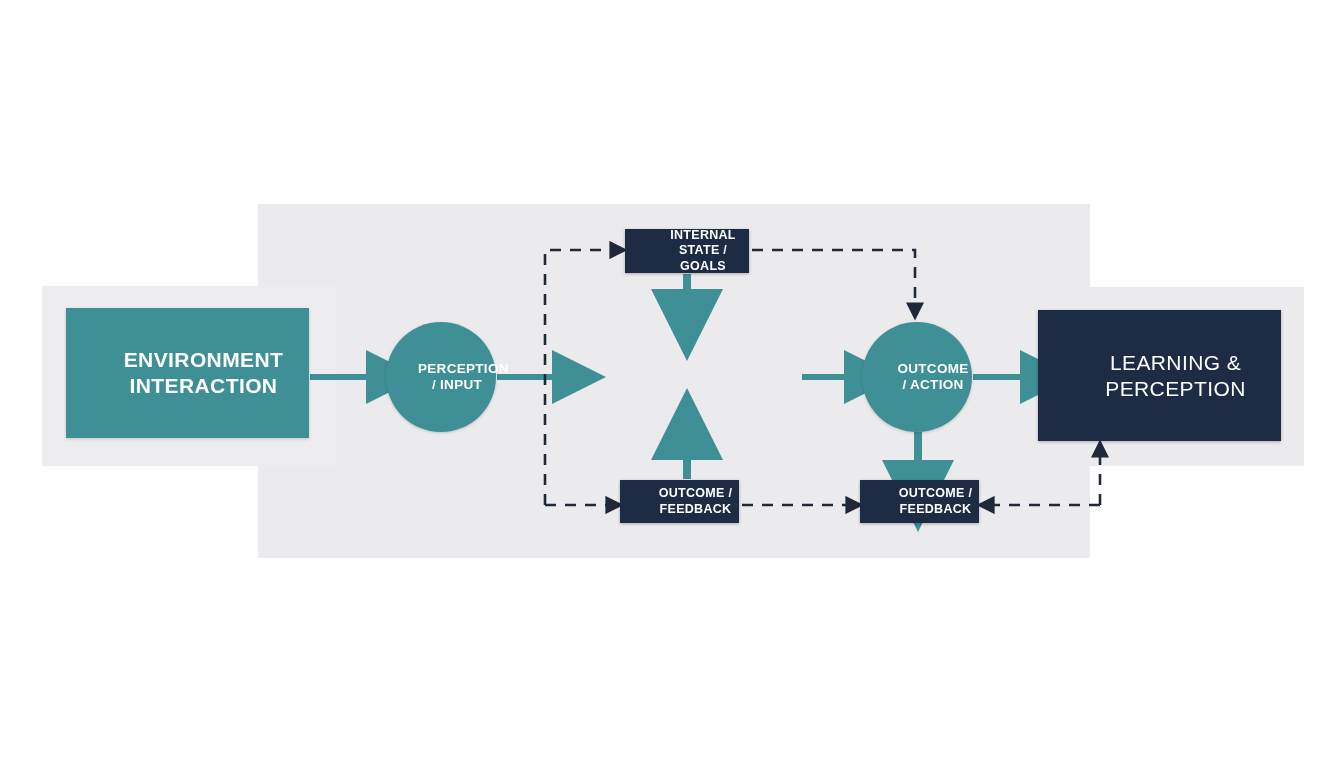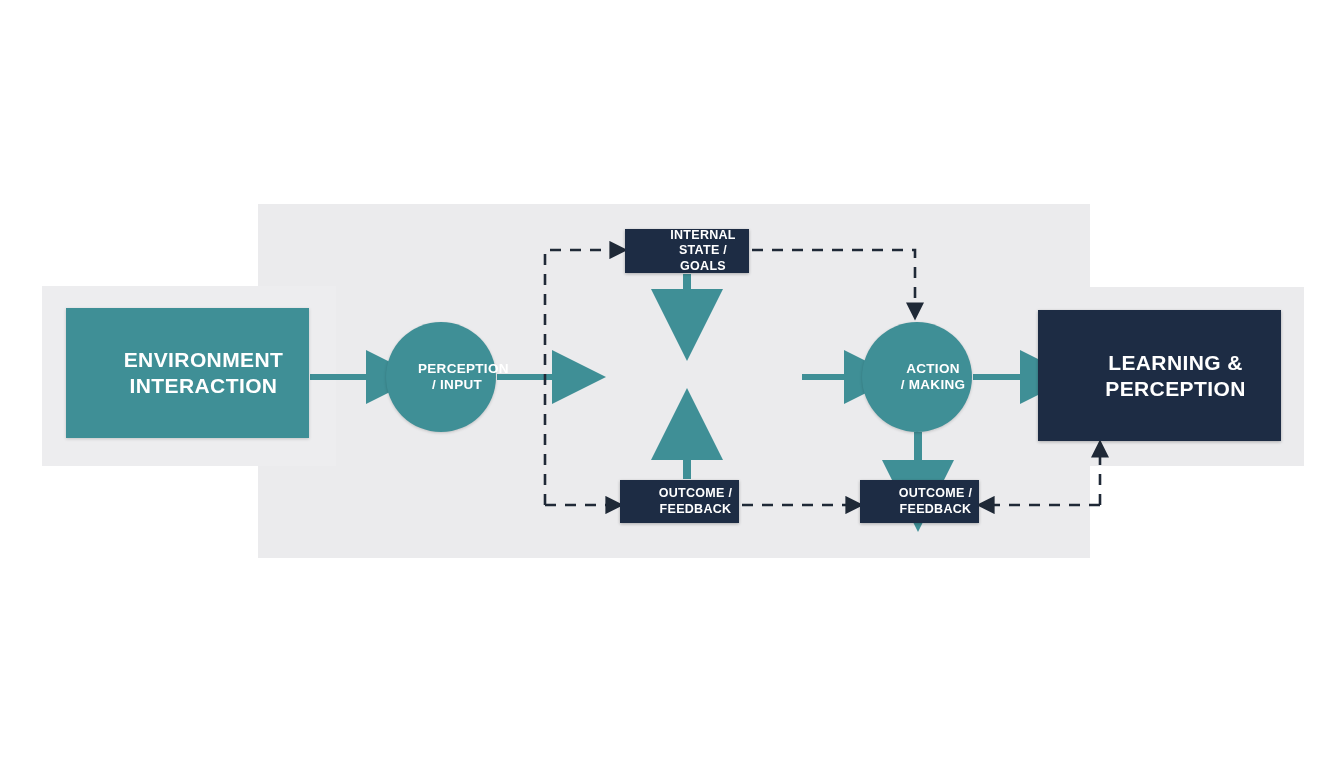--- a/index.html
+++ b/index.html
@@ -79,21 +79,21 @@
   #node-decision {
     left: 572px; top: 309px; width: 229px; height: 130px;
     font-size: 21px; font-weight: 700; letter-spacing: 0.4px;
   }
   #node-action {
     left: 862px; top: 322px; width: 110px; height: 110px;
     font-size: 13.5px; font-weight: 700; letter-spacing: 0.3px;
   }
   #node-learning {
     left: 1038px; top: 310px; width: 243px; height: 131px;
-    font-size: 21px; font-weight: 700; letter-spacing: 0.4px;
+    font-size: 21px; font-weight: 400; letter-spacing: 0.4px;
   }
   #node-feedback-left {
     left: 620px; top: 480px; width: 119px; height: 43px;
     font-size: 12.5px; font-weight: 700; letter-spacing: 0.3px;
   }
   #node-feedback-right {
     left: 860px; top: 480px; width: 119px; height: 43px;
     font-size: 12.5px; font-weight: 700; letter-spacing: 0.3px;
   }
 </style>
@@ -186,22 +186,22 @@
   <div class="node box-navy" id="node-internal-state">
     <span class="lbl">
       <span>INTERNAL</span><br>
       <span>STATE / GOALS</span>
     </span>
   </div>
 
 
   <div class="node circle-teal" id="node-action">
     <span class="lbl">
-      <span>ACTION</span><br>
-      <span>/ MAKING</span>
+      <span>OUTCOME</span><br>
+      <span>/ ACTION</span>
     </span>
   </div>
 
   <div class="node box-navy" id="node-learning">
     <span class="lbl">
       <span>LEARNING &amp;</span><br>
       <span>PERCEPTION</span>
     </span>
   </div>
 

